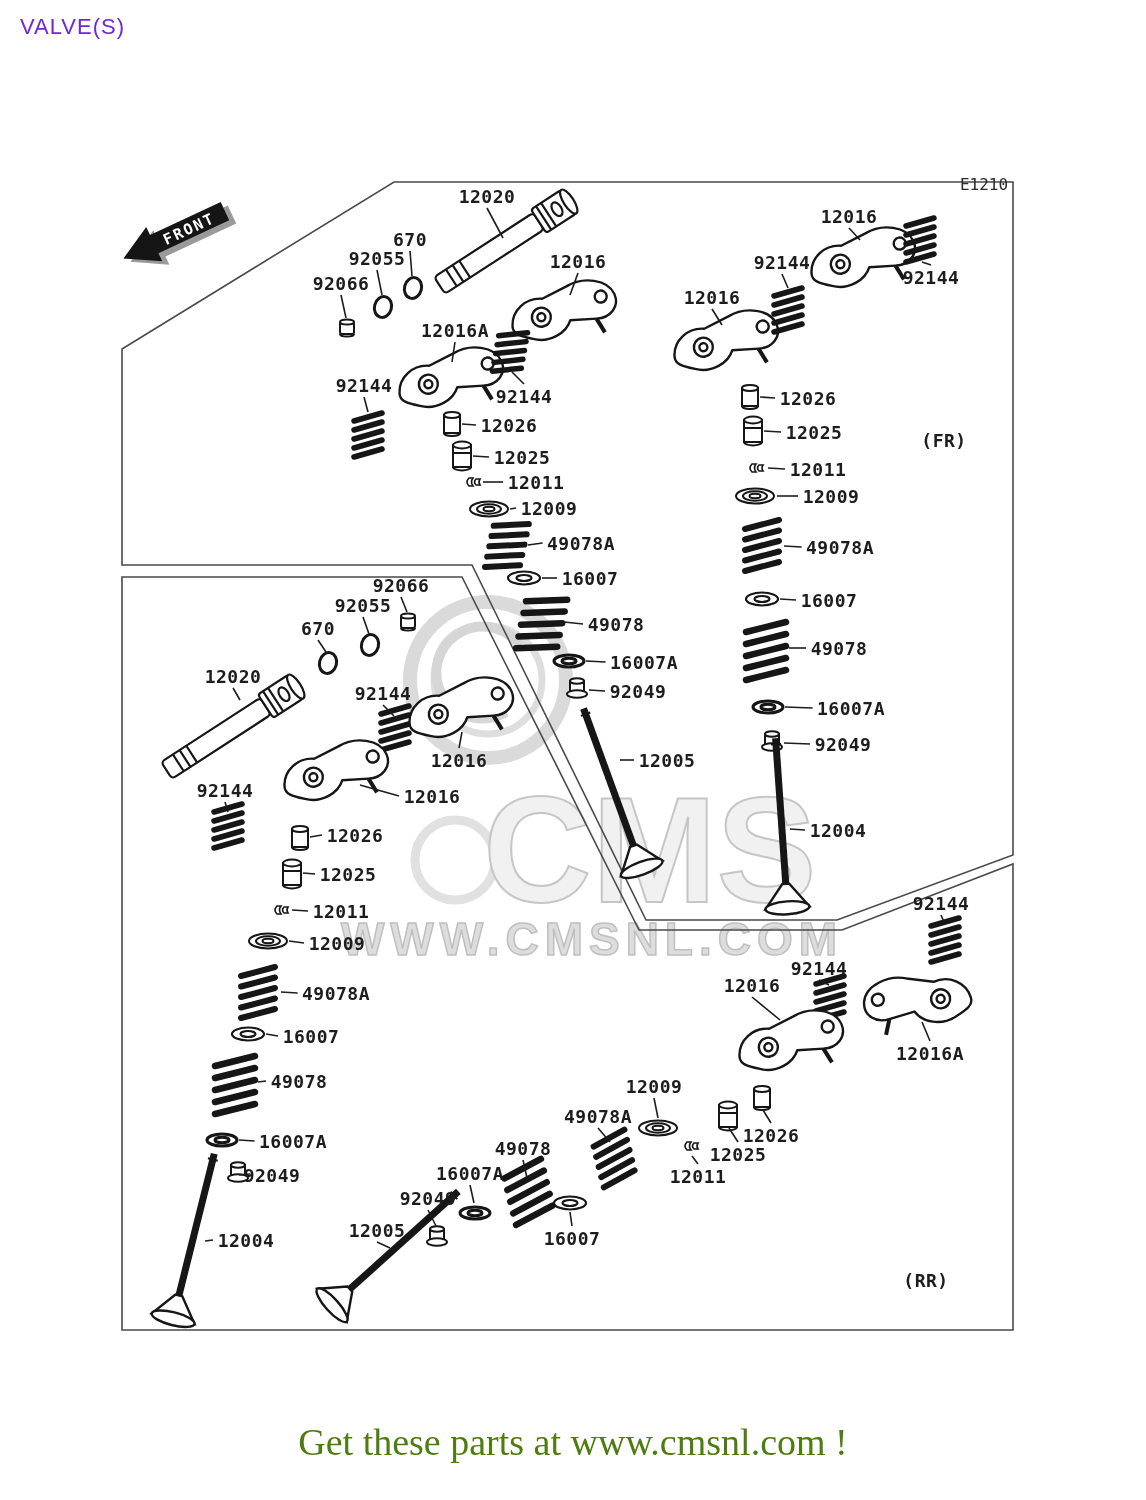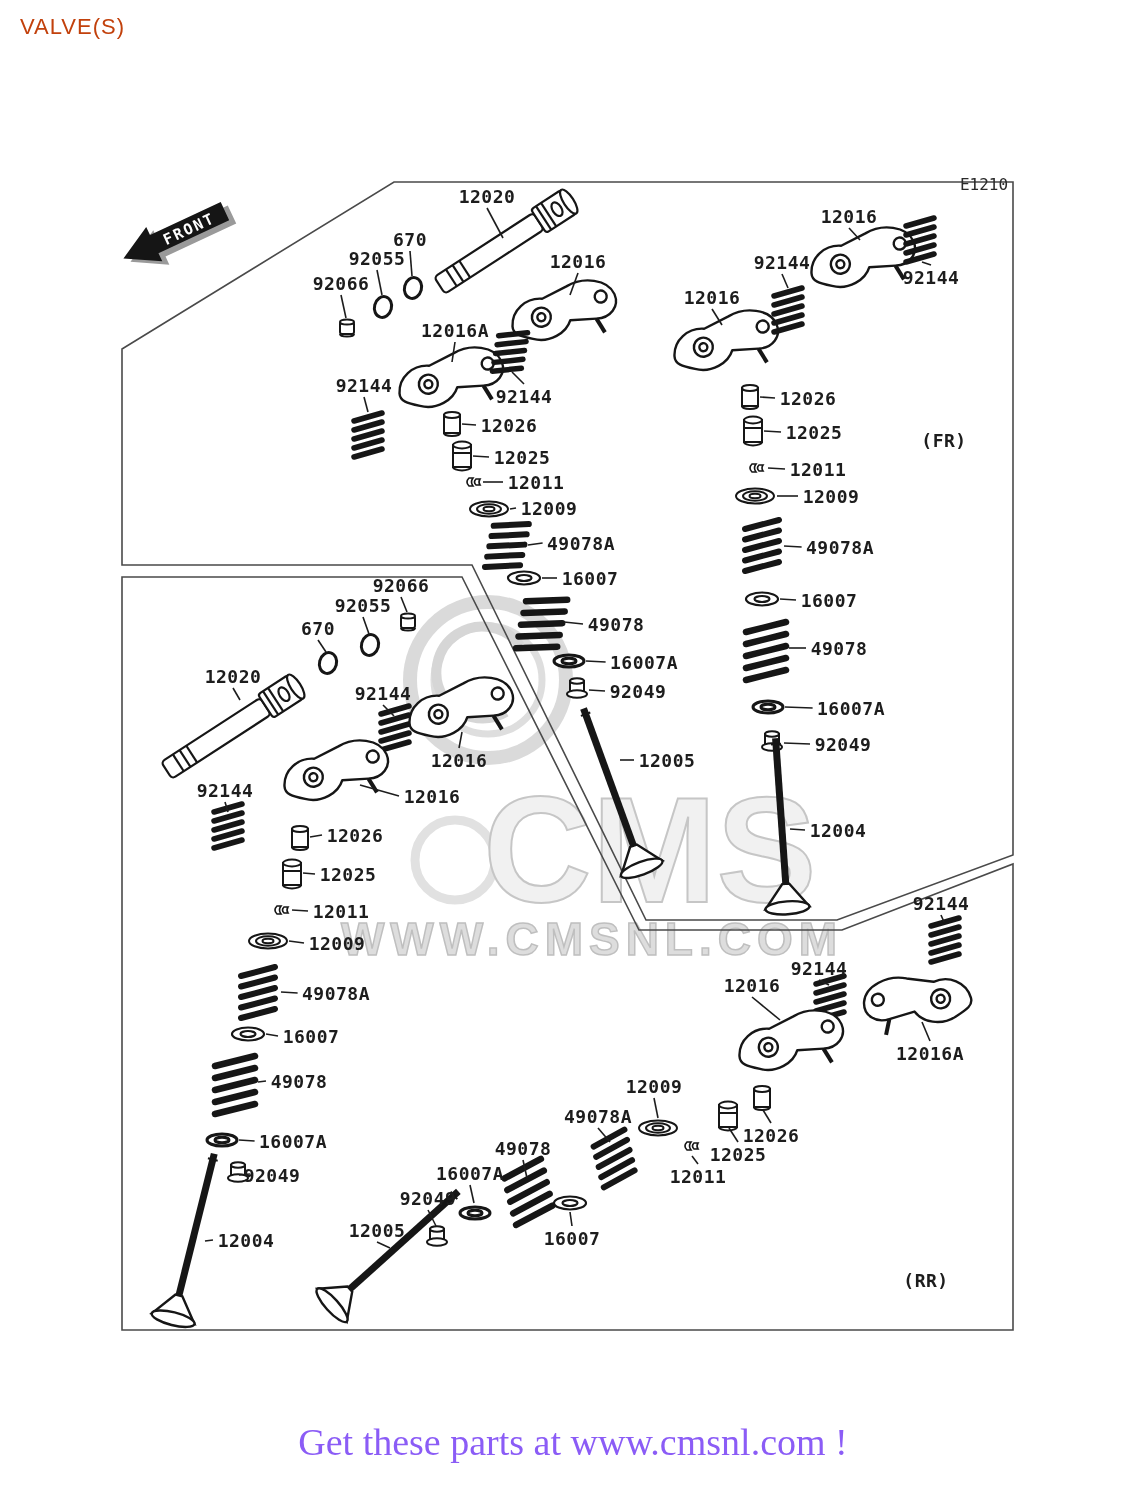--- a/index.html
+++ b/index.html
@@ -1,18 +1,18 @@
 <!DOCTYPE html>
 <html><head>
 <meta charset="utf-8">
 <style>
   html,body{margin:0;padding:0;background:#fff;}
   #page{position:relative;width:1146px;height:1500px;background:#fff;overflow:hidden;
         font-family:"Liberation Sans",sans-serif;}
-  #page-title{position:absolute;left:20px;top:14px;font-size:22px;color:#c2410c;
+  #page-title{position:absolute;left:20px;top:14px;font-size:22px;color:#6d28d9;
         letter-spacing:1px;font-family:"Liberation Sans",sans-serif;}
   #diagram-svg{position:absolute;left:0;top:0;width:1146px;height:1500px;}
   #footer-banner{position:absolute;left:0;right:0;top:1420px;text-align:center;
         font-family:"Liberation Serif",serif;font-size:38px;}
   .plabel{font:700 18px "DejaVu Sans Mono",monospace;fill:#1d1d1d;
         text-anchor:middle;dominant-baseline:central;letter-spacing:.5px;}
   .leader{stroke:#1d1d1d;stroke-width:1.6;}
   .panel{fill:none;stroke:#4a4a4a;stroke-width:1.6;stroke-linejoin:miter;}
   .code-text{font:400 16px "DejaVu Sans Mono",monospace;fill:#2a2a2a;text-anchor:middle;}
   .front-text{font:700 15px "DejaVu Sans Mono",monospace;fill:#ffffff;text-anchor:middle;
@@ -325,14 +325,14 @@
         <line x1="941" y1="915" x2="944" y2="922" class="leader"></line>
         <text x="941" y="903" class="plabel">92144</text>
         <line x1="752" y1="997" x2="780" y2="1020" class="leader"></line>
         <text x="752" y="985" class="plabel">12016</text>
         <line x1="930" y1="1041" x2="922" y2="1022" class="leader"></line>
         <text x="930" y="1053" class="plabel">12016A</text>
         <text x="926" y="1280" class="plabel">(RR)</text>
       </g>
   </svg>
 
-  <div id="footer-banner" style="color: #8b5cf6;">Get these parts at www.cmsnl.com !</div>
+  <div id="footer-banner" style="color: #4d7c0f;">Get these parts at www.cmsnl.com !</div>
 </div>
 
 </body></html>

